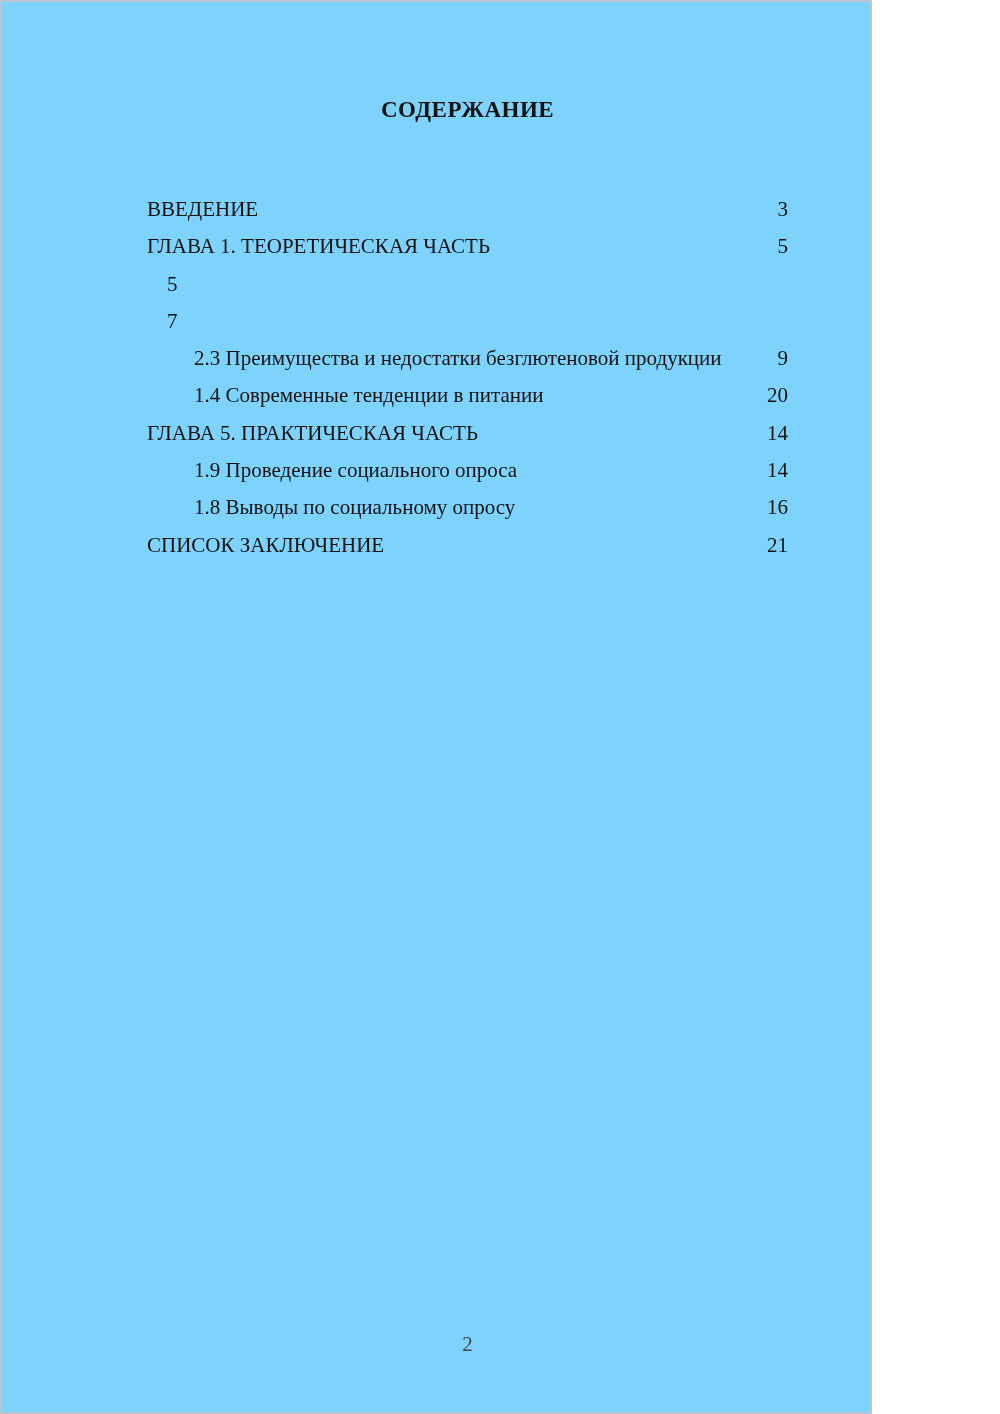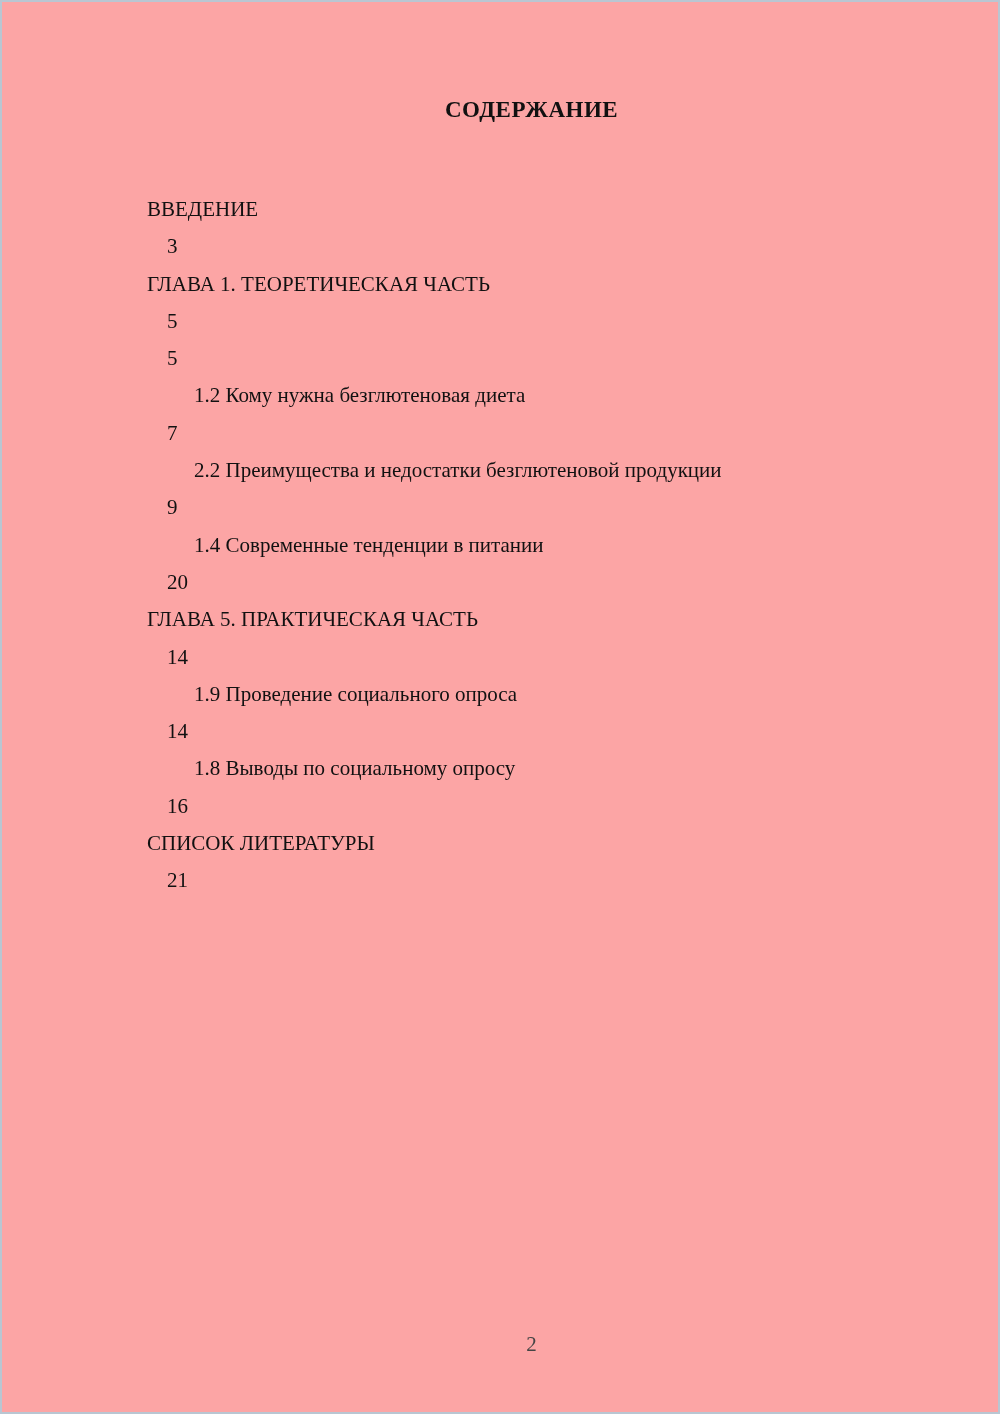--- a/index.html
+++ b/index.html
@@ -2,23 +2,23 @@
 <html><head>
 <meta charset="utf-8">
 <style>
   html, body {
     margin: 0;
     padding: 0;
     background: #ffffff;
   }
   .page {
     position: relative;
-    width: 1000px;
+    width: 872px;
     height: 1414px;
-    background: #fca5a5;
+    background: #7dd3fc;
     border: 2px solid #b9c6d2;
     box-sizing: border-box;
     font-family: "Liberation Serif", "DejaVu Serif", serif;
     color: #1a1a1a;
     overflow: hidden;
   }
   .content {
     position: absolute;
     left: 145px;
     right: 82px;
@@ -31,25 +31,24 @@
     letter-spacing: 0.5px;
     margin: 0 0 68px 0;
     color: #111;
   }
   .toc {
     display: block;
   }
   .toc-row {
     display: flex;
     justify-content: space-between;
-    align-items: flex-start;
+    align-items: center;
     font-size: 21px;
     line-height: 37.3px;
     color: #111;
-    flex-direction: column;
   }
   .toc-row .label {
     white-space: nowrap;
   }
   .toc-row.indent-1 .label {
     padding-left: 47px;
   }
   .toc-row .pageno {
     white-space: nowrap;
     padding-left: 20px;
@@ -82,26 +81,25 @@
       <div class="toc-row">
         <span class="label">ГЛАВА 1. ТЕОРЕТИЧЕСКАЯ ЧАСТЬ</span>
         <span class="pageno">5</span>
       </div>
 
       <div class="toc-row indent-1">
         <span class="pageno">5</span>
       </div>
 
       <div class="toc-row indent-1">
-        <span class="label">1.2 Кому нужна безглютеновая диета</span>
         <span class="pageno">7</span>
       </div>
 
       <div class="toc-row indent-1">
-        <span class="label">2.2 Преимущества и недостатки безглютеновой продукции</span>
+        <span class="label">2.3 Преимущества и недостатки безглютеновой продукции</span>
         <span class="pageno">9</span>
       </div>
 
       <div class="toc-row indent-1">
         <span class="label">1.4 Современные тенденции в питании</span>
         <span class="pageno">20</span>
       </div>
 
       <div class="toc-row">
         <span class="label">ГЛАВА 5. ПРАКТИЧЕСКАЯ ЧАСТЬ</span>
@@ -113,21 +111,21 @@
         <span class="pageno">14</span>
       </div>
 
       <div class="toc-row indent-1">
         <span class="label">1.8 Выводы по социальному опросу</span>
         <span class="pageno">16</span>
       </div>
 
 
       <div class="toc-row">
-        <span class="label">СПИСОК ЛИТЕРАТУРЫ</span>
+        <span class="label">СПИСОК ЗАКЛЮЧЕНИЕ</span>
         <span class="pageno">21</span>
       </div>
 
     </div>
   </div>
 
   <div class="page-number">2</div>
 </div>
 
 </body></html>

